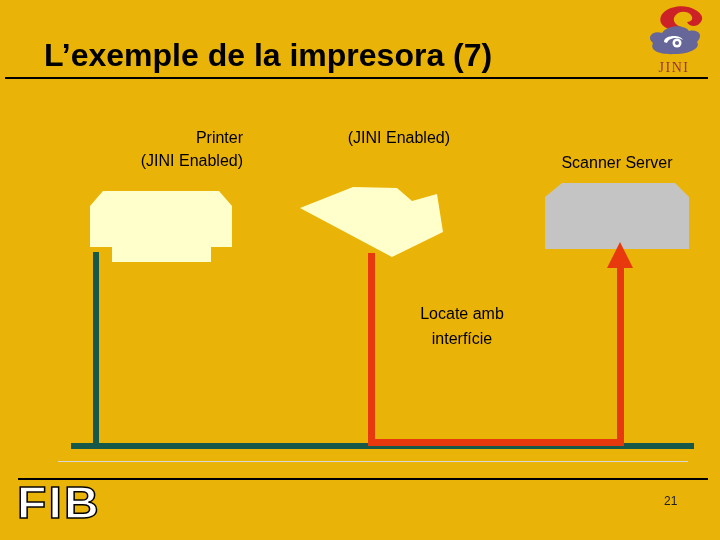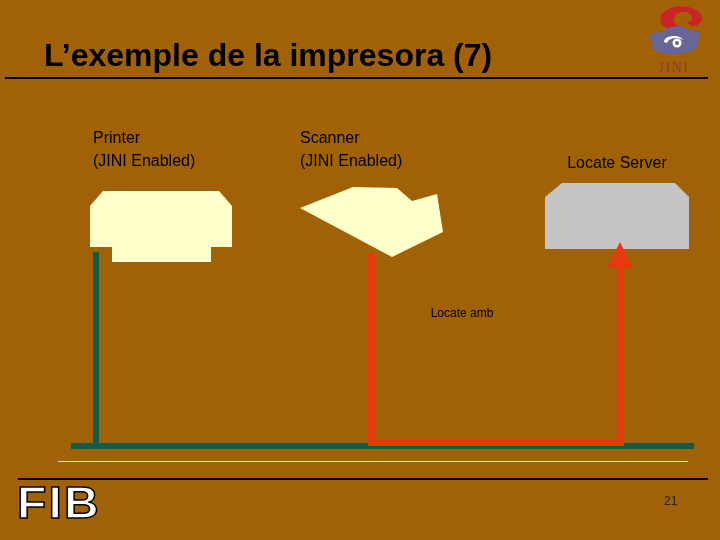--- a/index.html
+++ b/index.html
@@ -1,35 +1,35 @@
 <!DOCTYPE html>
 <html><head>
 <meta charset="utf-8">
 <style>
   html,body{margin:0;padding:0;background:#ffffff;}
   #slide{
-    position:relative;width:720px;height:540px;background:#a16207;
+    position:relative;width:720px;height:540px;background:#eab308;
     font-family:"Liberation Sans",sans-serif;overflow:hidden;
   }
   .abs{position:absolute;}
   #title{
     left:44px;top:36px;width:560px;
     font-size:32px;font-weight:bold;color:#000;line-height:38px;
     letter-spacing:0px;white-space:nowrap;
   }
   #title-rule{left:5px;top:77px;width:703px;height:2px;background:#000;}
   .dev-label{
-    width:150px;text-align:left;font-size:16px;line-height:23px;color:#000;
+    width:150px;text-align:right;font-size:16px;line-height:23px;color:#000;
   }
   #printer-label{left:93px;top:126px;}
   #scanner-label{left:300px;top:126px;}
   #lookup-label{left:542px;top:151px;width:150px;text-align:center;
     font-size:16px;line-height:23px;color:#000;}
   #locate-text{left:386px;top:301px;width:152px;text-align:center;
-    font-size:12px;line-height:25px;color:#000;}
+    font-size:16px;line-height:25px;color:#000;}
   #diagram-svg{left:0;top:0;}
   #footer-shadow{left:58px;top:461px;width:630px;height:1px;background:#d9d9d9;}
   #footer-rule{left:18px;top:478px;width:690px;height:2px;background:#000;}
   #fib-logo{left:16px;top:482px;}
   #jini-logo{left:636px;top:2px;}
   #page-number{left:664px;top:494px;width:40px;text-align:left;
     font-size:12px;color:#222;}
 </style>
 </head>
 <body>
@@ -50,25 +50,24 @@
     <circle cx="41" cy="41" r="2" fill="#666699"></circle>
     <text x="38" y="70" text-anchor="middle" font-family="Liberation Serif,serif" font-size="14" letter-spacing="1.5" fill="#99333C">JINI</text>
   </svg>
 
   <div id="printer-label" class="abs dev-label">
     <div>Printer</div>
     <div>(JINI Enabled)</div>
   </div>
 
   <div id="scanner-label" class="abs dev-label">
-    <div>Scanner</div>
     <div>(JINI Enabled)</div>
   </div>
 
-  <div id="lookup-label" class="abs">Locate Server</div>
+  <div id="lookup-label" class="abs">Scanner Server</div>
 
   <svg id="diagram-svg" class="abs" width="720" height="540" viewBox="0 0 720 540">
 
     <rect x="71" y="443" width="623" height="6" fill="#165949"></rect>
 
     <rect x="93" y="252" width="6" height="194" fill="#165949"></rect>
 
     <rect x="368" y="253" width="7" height="190" fill="#E8380D"></rect>
     <rect x="368" y="439" width="256" height="7" fill="#E8380D"></rect>
     <rect x="617" y="264" width="7" height="182" fill="#E8380D"></rect>
@@ -77,20 +76,21 @@
 
     <polygon points="300,208 353,187 397,188 412,201 437,194 443,232 392,257" fill="#FFFFCC"></polygon>
 
     <polygon points="545,197 562,183 675,183 689,197 689,249 545,249" fill="#C4C4C4"></polygon>
 
     <polygon points="620,242 633,268 607,268" fill="#E8380D"></polygon>
   </svg>
 
   <div id="locate-text" class="abs">
     <div>Locate amb</div>
+    <div>interfície</div>
   </div>
 
   <div id="footer-shadow" class="abs"></div>
   <div id="footer-rule" class="abs"></div>
 
   <svg id="fib-logo" class="abs" width="110" height="44" viewBox="0 0 110 44">
     <text x="1" y="36" font-family="Liberation Sans,sans-serif" font-size="44" font-weight="bold" fill="#ffffff" stroke="#000000" stroke-width="1.4" letter-spacing="2" textLength="84" lengthAdjust="spacingAndGlyphs">FIB</text>
   </svg>
 
   <div id="page-number" class="abs">21</div>

